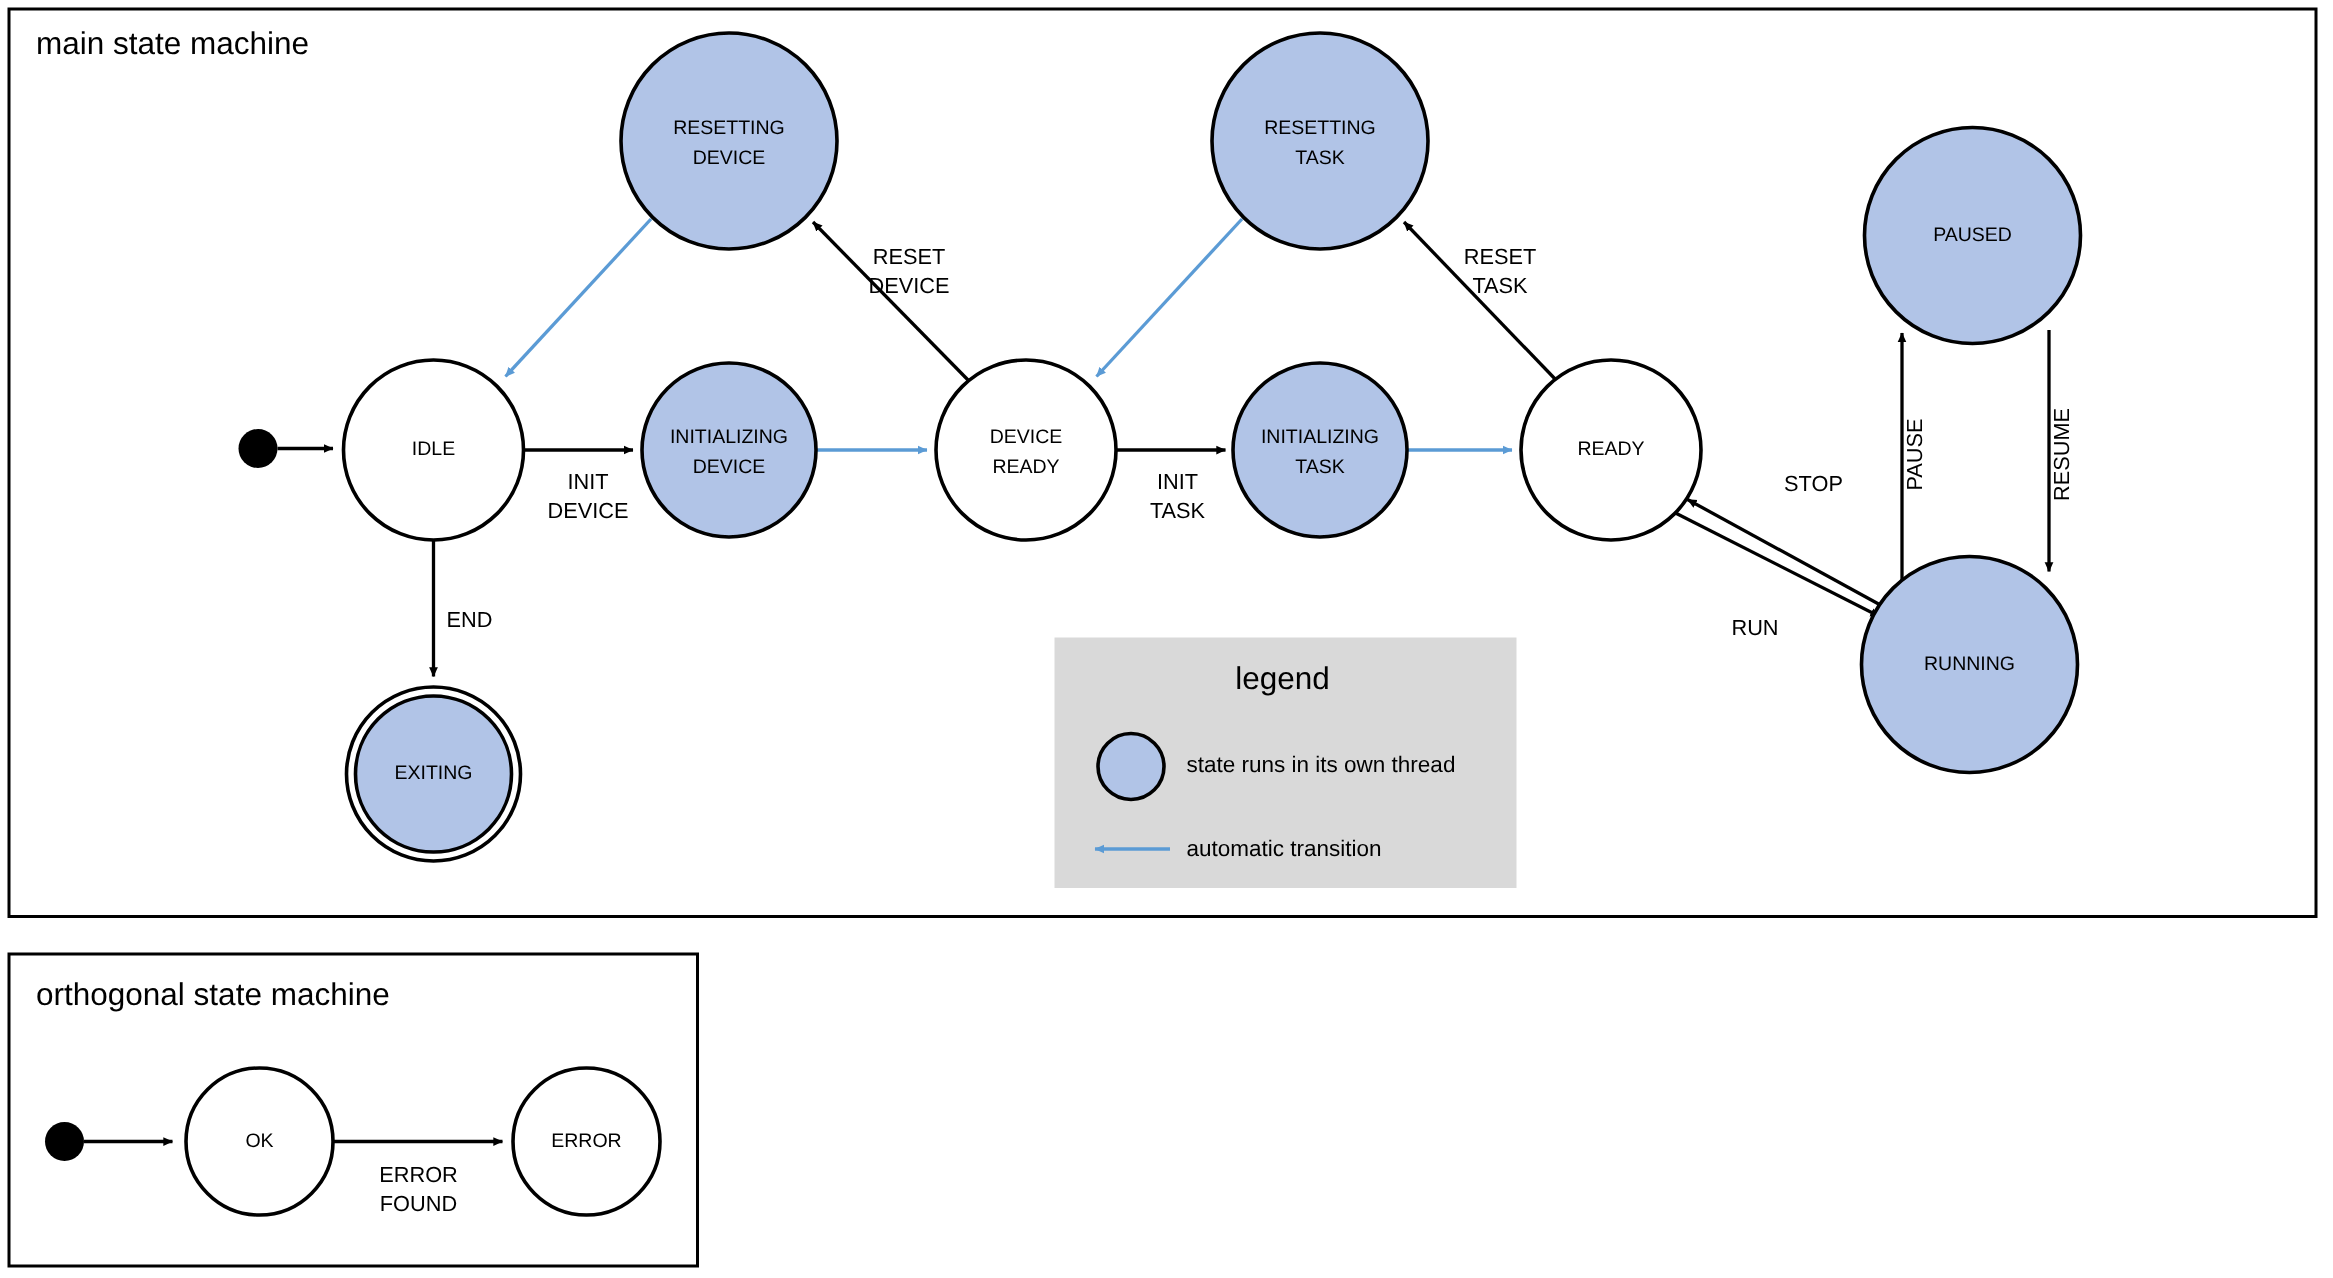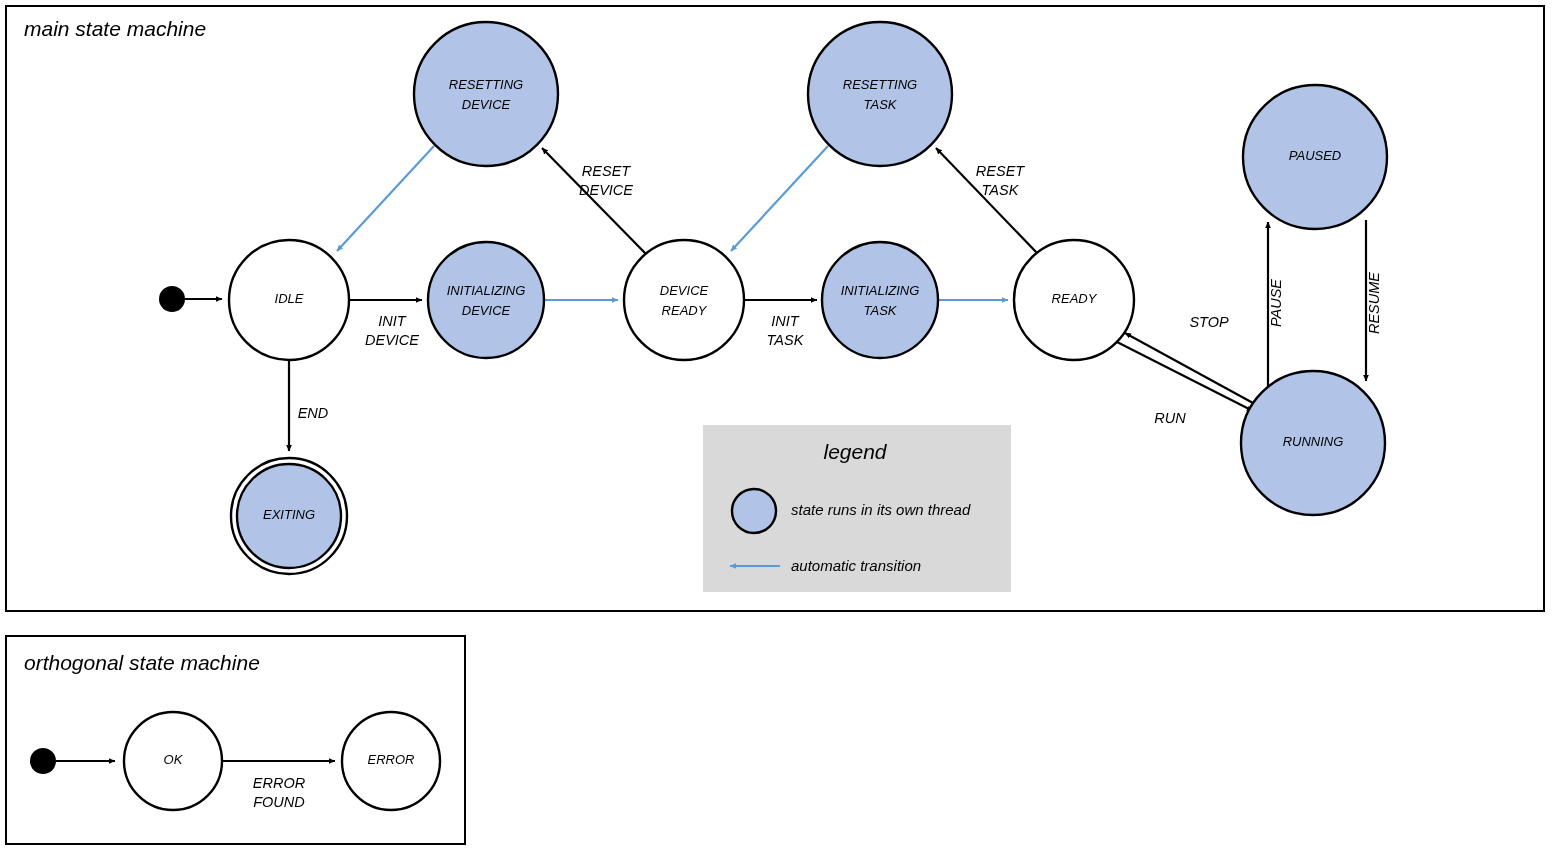--- a/index.html
+++ b/index.html
@@ -11,21 +11,20 @@
   body {
     width: 1555px;
     height: 852px;
     font-family: "Liberation Sans", sans-serif;
     overflow: hidden;
   }
   #canvas {
     position: relative;
     width: 1555px;
     height: 852px;
-    font-style: italic;
   }
   svg.diagram {
     display: block;
     width: 1555px;
     height: 852px;
   }
   .frame {
     fill: #ffffff;
     stroke: #000000;
     stroke-width: 2;

